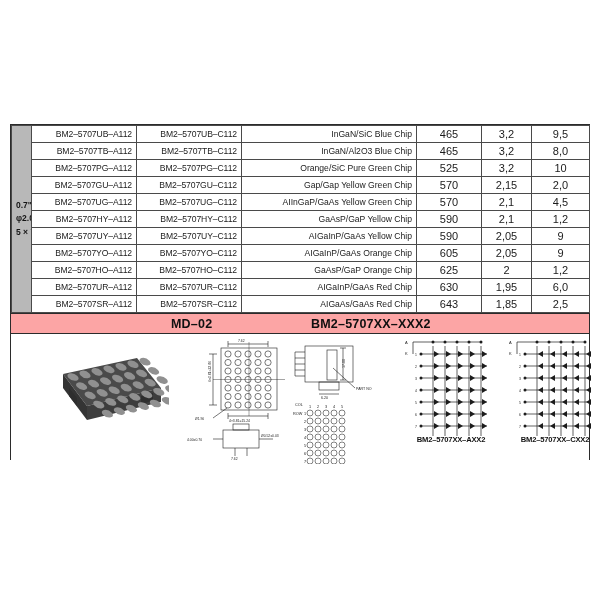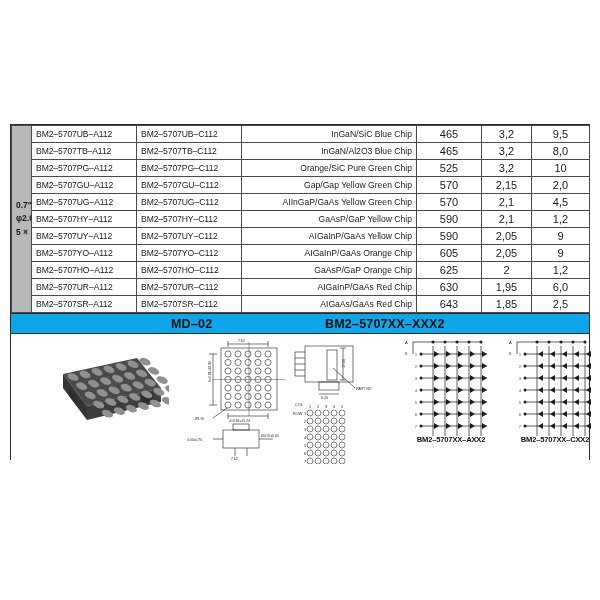--- a/index.html
+++ b/index.html
@@ -48,55 +48,55 @@
     text-align: center;
     vertical-align: middle;
     font-weight: bold;
     font-size: 8.5px;
     padding: 0;
     color: #141414;
   }
   td.sizecell div { line-height: 1.55; }
 
   td.pn {
-    text-align: left;
+    text-align: right;
     letter-spacing: -0.1px;
     font-size: 8.6px;
   }
   td.mat {
     text-align: right;
     padding-left: 7px;
     font-size: 8.6px;
   }
   td.num {
     text-align: center;
     font-size: 11px;
   }
 
   
   .titlebar {
     position: relative;
     height: 21px;
-    background: #0ea5e9;
+    background: #fca5a5;
     border-top: 1px solid #2b2b2b;
     border-bottom: 1px solid #2b2b2b;
     box-sizing: border-box;
     padding-left: 20px;
   }
   .titlebar span {
     position: absolute;
     top: 50%;
     transform: translateY(-50%);
     font-weight: bold;
     font-size: 12.5px;
     color: #101010;
     letter-spacing: 0.2px;
   }
   .title-md { left: 160px; }
-  .title-pn { left: 314px; }
+  .title-pn { left: 300px; }
 
   
   .drawings {
     position: relative;
     height: 133px;
     background: #ffffff;
   }
 
   
   .photo {

